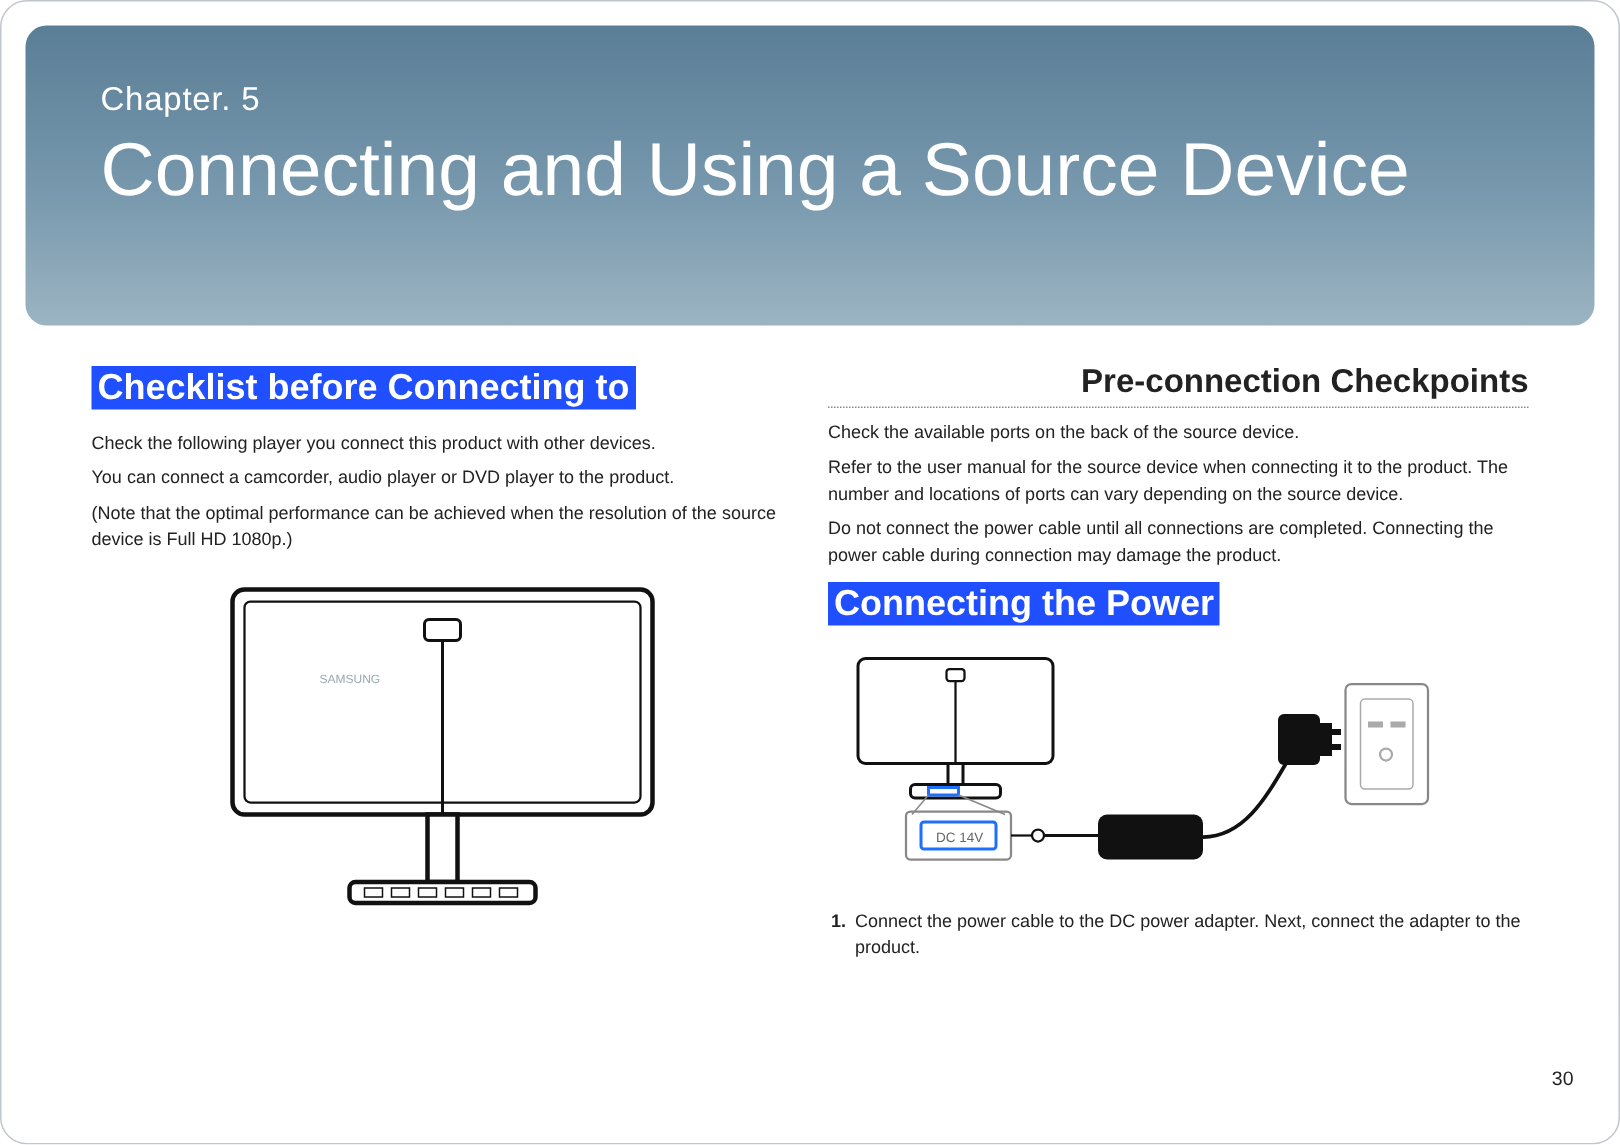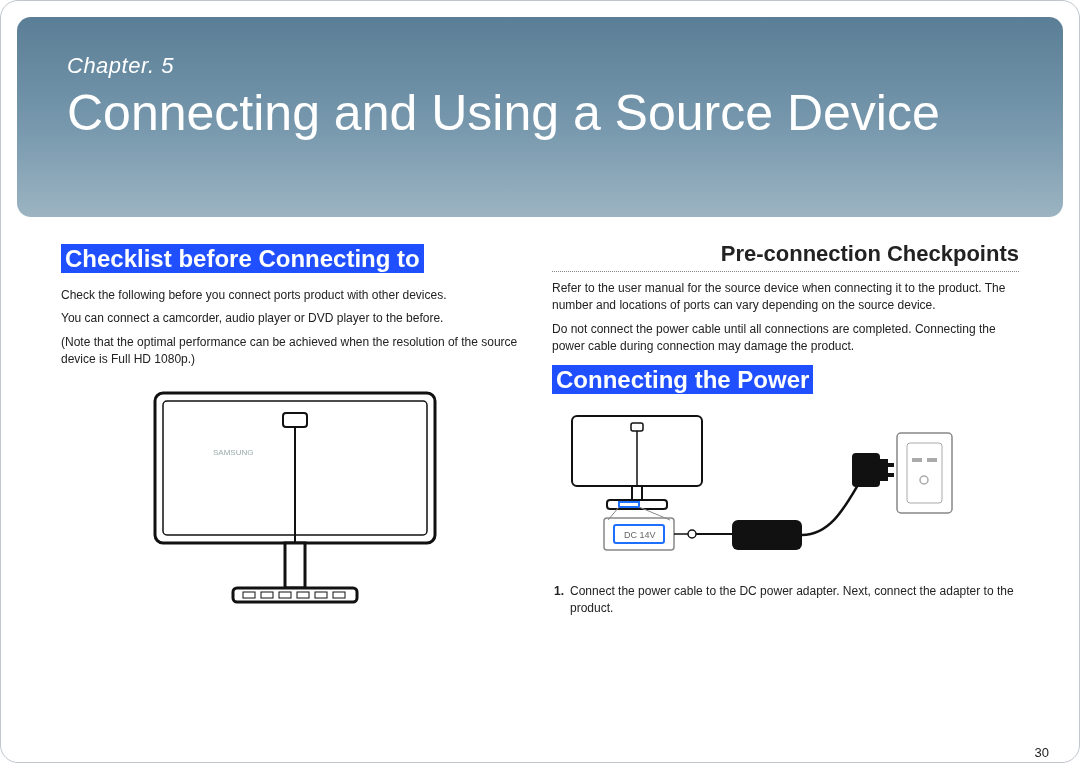--- a/index.html
+++ b/index.html
@@ -5,60 +5,60 @@
   * { box-sizing: border-box; margin: 0; padding: 0; }
   html, body { width: 1080px; height: 763px; font-family: Arial, Helvetica, sans-serif; background: #fff; }
   .page { position: relative; width: 1080px; height: 763px; border: 1px solid #c0c6cc; border-radius: 18px; overflow: hidden; }
   .hero {
     position: absolute; top: 16px; left: 16px; right: 16px; height: 200px;
     background: linear-gradient(180deg, #5a7e96 0%, #7798ad 55%, #9cb4c2 100%);
     border-radius: 14px;
     padding: 36px 50px 0 50px;
     color: #fff;
   }
-  .hero .chapter { font-size: 22px; font-style: italic; letter-spacing: 0.5px; }
+  .hero .chapter { font-size: 22px; letter-spacing: 0.5px; }
   .hero .title   { font-size: 50px; font-weight: 400; margin-top: 8px; line-height: 1.05; }
   .body {
     position: absolute; top: 240px; left: 60px; right: 60px; bottom: 30px;
     display: flex; gap: 24px;
   }
   .col { flex: 1 1 0; }
   .hl-heading { display: inline; background: #1f4fff; color: #fff; font-weight: 700;
                 padding: 1px 4px; line-height: 1.5; }
   .h2box { font-size: 24px; margin-bottom: 10px; }
   .subheading { font-size: 22px; font-weight: 700; color: #222; margin-bottom: 4px; text-align: right; }
   .dotrule { border: 0; border-top: 1px dotted #888; margin: 2px 0 8px 0; }
   p.body-text { font-size: 12px; color: #222; line-height: 1.45; margin: 6px 0; }
   .figure-monitor { width: 320px; height: 230px; margin: 14px auto 0 auto; position: relative; }
   .figure-power   { width: 420px; height: 165px; margin: 8px 0 10px 0; position: relative; }
   ol.steps { margin-top: 8px; padding-left: 2px; font-size: 12px; color: #222; }
   ol.steps li { list-style: none; display: flex; gap: 6px; line-height: 1.45; }
   ol.steps li .num { font-weight: 700; }
-  .pagenum { position: absolute; right: 30px; bottom: 2px; font-size: 13px; color: #222; }
+  .pagenum { position: absolute; right: 30px; bottom: 36px; font-size: 13px; color: #222; }
   svg { display: block; }
   .dc-label { font-family: Arial; font-size: 9px; fill: #666; }
 </style>
 </head>
 <body>
 
 <div class="page">
 
   <div class="hero">
     <div class="chapter">Chapter. 5</div>
     <div class="title">Connecting and Using a Source Device</div>
   </div>
 
   <div class="body">
 
     <div class="col">
       <div class="h2box">
         <span class="hl-heading">Checklist before Connecting to</span><br>
       </div>
-      <p class="body-text">Check the following before you connect ports product with other devices.</p>
-      <p class="body-text">You can connect a camcorder, audio player or DVD player to the before.</p>
+      <p class="body-text">Check the following player you connect this product with other devices.</p>
+      <p class="body-text">You can connect a camcorder, audio player or DVD player to the product.</p>
       <p class="body-text">(Note that the optimal performance can be achieved when the resolution of the source device is Full HD 1080p.)</p>
 
       <div class="figure-monitor">
         <svg viewBox="0 0 320 230" width="320" height="230">
 
           <rect x="20" y="10" width="280" height="150" rx="8" ry="8" fill="#fff" stroke="#111" stroke-width="3"></rect>
           <rect x="28" y="18" width="264" height="134" rx="4" ry="4" fill="none" stroke="#111" stroke-width="1.5"></rect>
 
           <text x="78" y="72" font-size="8" fill="#9aa" font-family="Arial">SAMSUNG</text>
 
@@ -77,20 +77,21 @@
           </g>
 
           <rect x="148" y="30" width="24" height="14" rx="3" fill="#fff" stroke="#111" stroke-width="2"></rect>
         </svg>
       </div>
     </div>
 
     <div class="col">
       <div class="subheading">Pre-connection Checkpoints</div>
       <hr class="dotrule">
+      <p class="body-text">Check the available ports on the back of the source device.</p>
       <p class="body-text">Refer to the user manual for the source device when connecting it to the product. The number and locations of ports can vary depending on the source device.</p>
       <p class="body-text">Do not connect the power cable until all connections are completed. Connecting the power cable during connection may damage the product.</p>
 
       <div class="h2box" style="">
         <span class="hl-heading">Connecting the Power</span>
       </div>
 
       <div class="figure-power">
         <svg viewBox="0 0 420 165" width="420" height="165">
 

